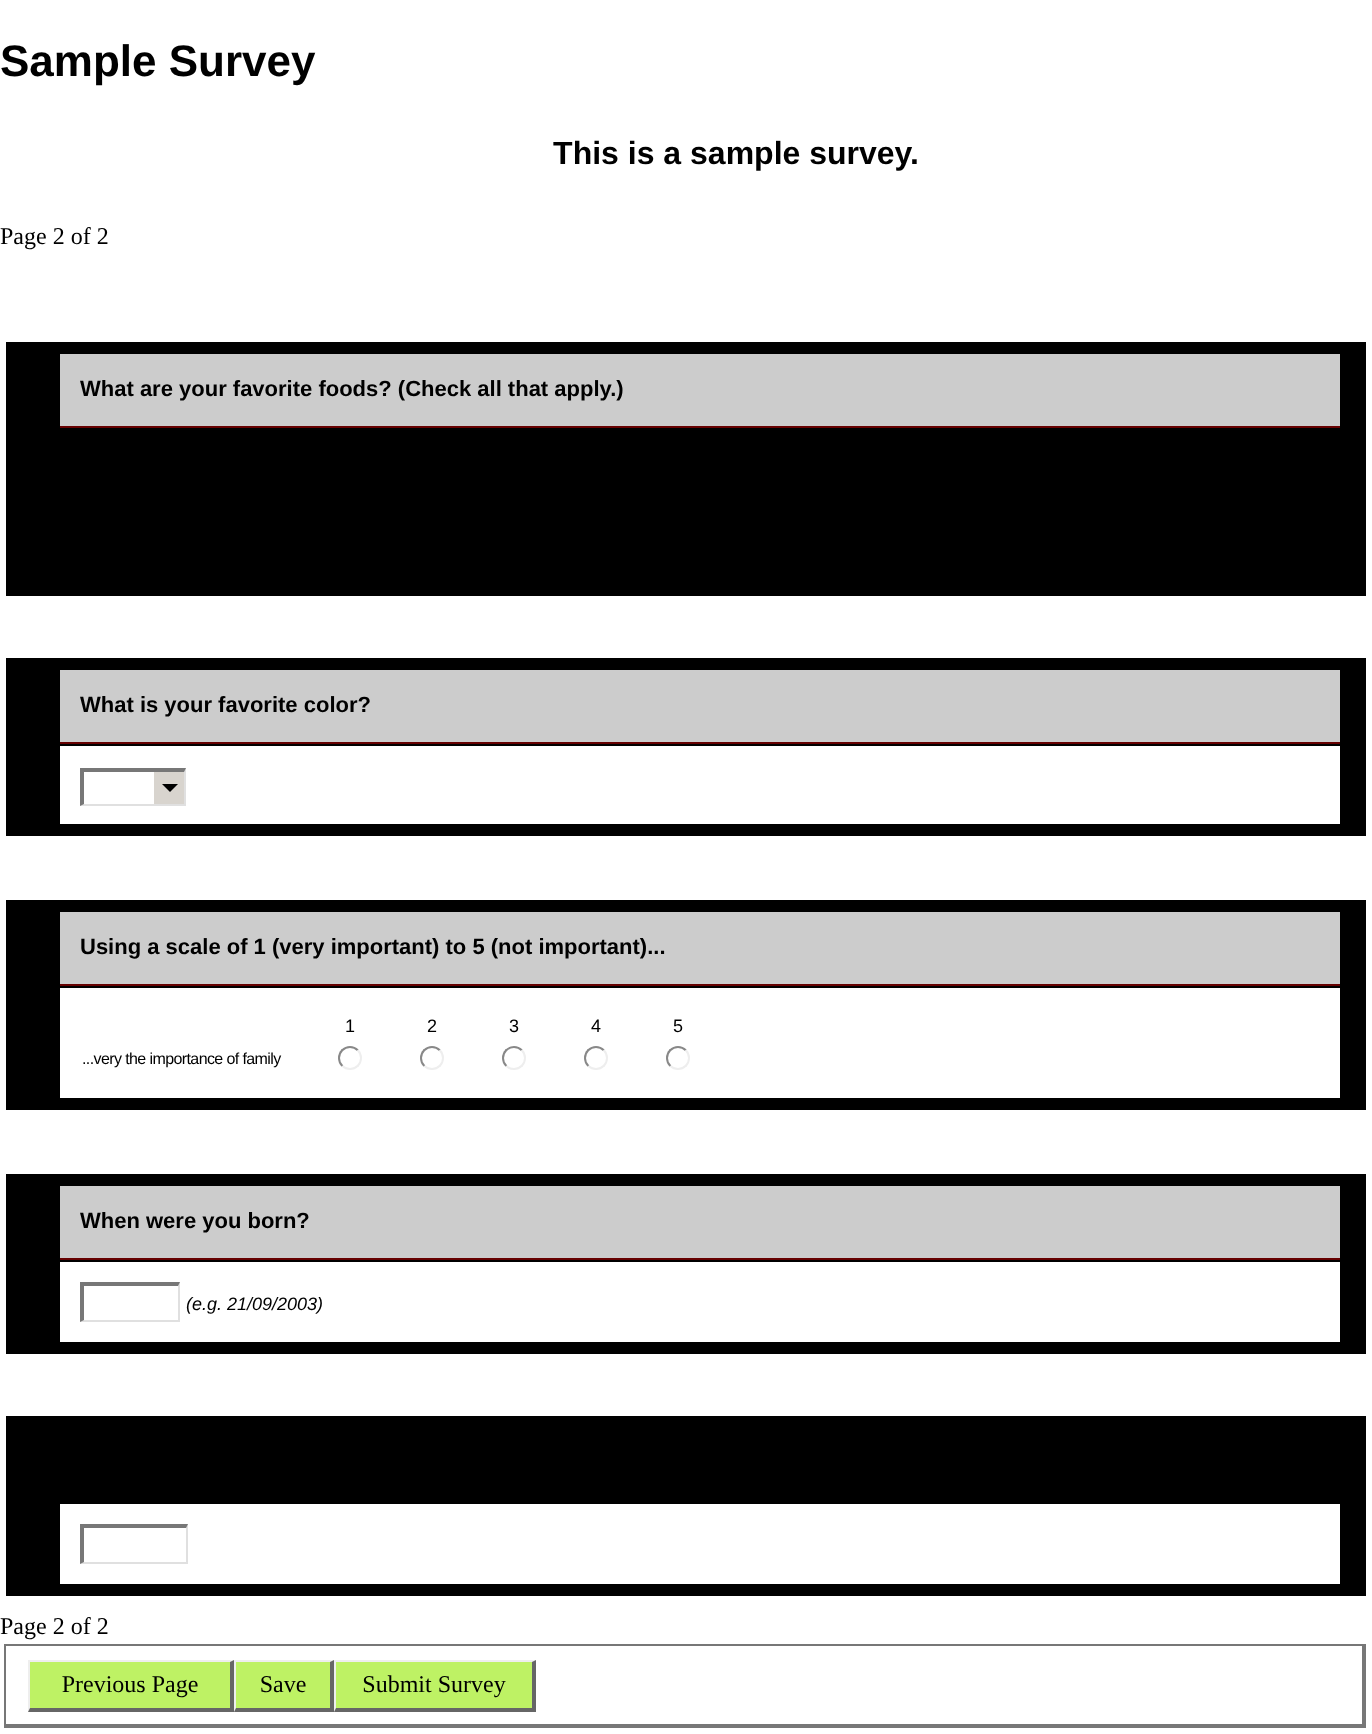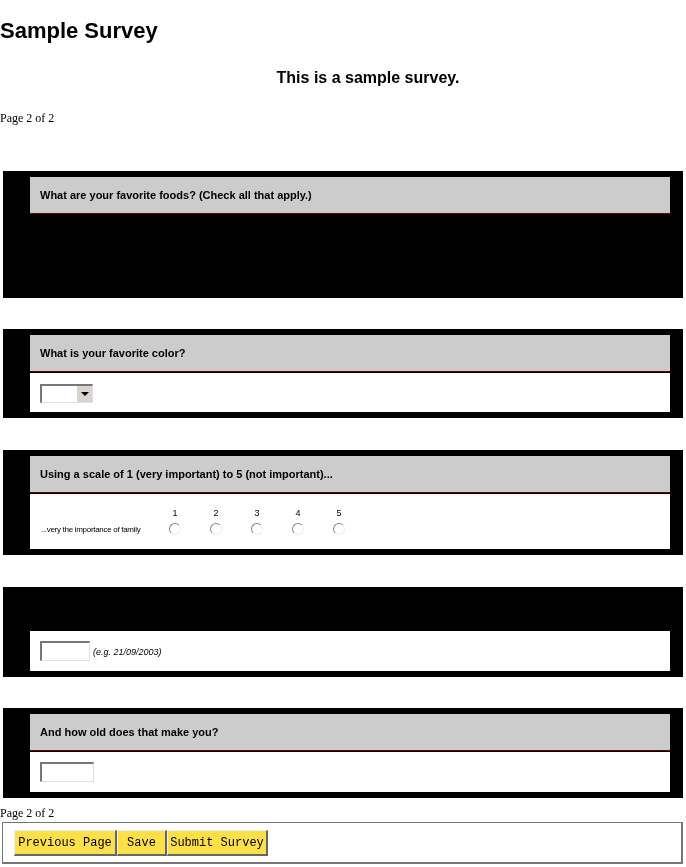--- a/index.html
+++ b/index.html
@@ -15,21 +15,21 @@
   .cb { width: 11px; height: 11px; box-sizing: border-box; border-top: 1px solid #777; border-left: 1px solid #777; border-right: 1px solid #e8e8e8; border-bottom: 1px solid #e8e8e8; background: #fff; margin-right: 5px; }
   .select { position: absolute; left: 10px; top: 11px; width: 53px; height: 19px; box-sizing: border-box; border-top: 2px solid #777; border-left: 2px solid #777; border-right: 1px solid #e0e0e0; border-bottom: 1px solid #e0e0e0; background: #fff; }
   .select .arrow { position: absolute; right: 0; top: 0; width: 15px; height: 16px; background: #d8d4ce; border-left: 1px solid #fff; display: flex; align-items: center; justify-content: center; }
   .select .arrow i { width: 0; height: 0; border-left: 4px solid transparent; border-right: 4px solid transparent; border-top: 4px solid #000; }
   .scale-num { position: absolute; top: 14px; font-size: 9px; width: 14px; text-align: center; }
   .radio { position: absolute; top: 29px; width: 12px; height: 12px; border-radius: 50%; box-sizing: border-box; border: 1.5px solid #888; border-right-color: #eee; border-bottom-color: #eee; background: #fff; }
   .rate-label { position: absolute; left: 11px; top: 31px; font-size: 8px; letter-spacing: -0.3px; }
   .textin { position: absolute; left: 10px; height: 20px; box-sizing: border-box; border-top: 2px solid #777; border-left: 2px solid #777; border-right: 1px solid #e0e0e0; border-bottom: 1px solid #e0e0e0; background: #fff; }
   .hint { position: absolute; font-size: 9px; font-style: italic; }
   .btnbar { position: absolute; left: 2px; top: 822px; width: 681px; height: 42px; box-sizing: border-box; border: 1px solid #777; border-right: 2px solid #777; border-bottom: 2px solid #777; }
-  .btn { position: absolute; top: 7px; height: 26px; box-sizing: border-box; border-top: 1px solid #eee; border-left: 1px solid #eee; border-right: 2px solid #666; border-bottom: 2px solid #666; background: #fde047; font-size: 12px; display: flex; align-items: center; justify-content: center; font-family: Liberation Mono, monospace; padding: 0; }
+  .btn { position: absolute; top: 7px; height: 26px; box-sizing: border-box; border-top: 1px solid #eee; border-left: 1px solid #eee; border-right: 2px solid #666; border-bottom: 2px solid #666; background: #bef264; font-size: 12px; display: flex; align-items: center; justify-content: center; font-family: Liberation Serif, serif; padding: 0; }
 </style>
 </head>
 <body>
 
 <div class="title">Sample Survey</div>
 <div class="subtitle">This is a sample survey.</div>
 <div class="page-ind" style="top:111px;">Page 2 of 2</div>
 
 <div class="qbox" style="top:171px;height:127px;">
   <div class="qhead">
@@ -64,30 +64,30 @@
     <span class="rate-label">...very the importance of family</span>
     <span class="radio" style="left:139px;"></span>
     <span class="radio" style="left:180px;"></span>
     <span class="radio" style="left:221px;"></span>
     <span class="radio" style="left:262px;"></span>
     <span class="radio" style="left:303px;"></span>
   </div>
 </div>
 
 <div class="qbox" style="top:587px;height:90px;">
+  <div class="qhead">
+    <span>When were you born?</span>
+  </div>
   <div class="qbody" style="height:40px;">
     <div class="textin" style="top:10px;width:50px;"></div>
     <span class="hint" style="left:63px;top:16px;">(e.g. 21/09/2003)</span>
   </div>
 </div>
 
 <div class="qbox" style="top:708px;height:90px;">
-  <div class="qhead">
-    <span>And how old does that make you?</span>
-  </div>
   <div class="qbody" style="height:40px;">
     <div class="textin" style="top:10px;width:54px;"></div>
   </div>
 </div>
 
 <div class="page-ind" style="top:806px;">Page 2 of 2</div>
 
 <div class="btnbar">
   <button class="btn" style="left:11px;width:103px;">Previous Page</button>
   <button class="btn" style="left:114px;width:50px;">Save</button>

